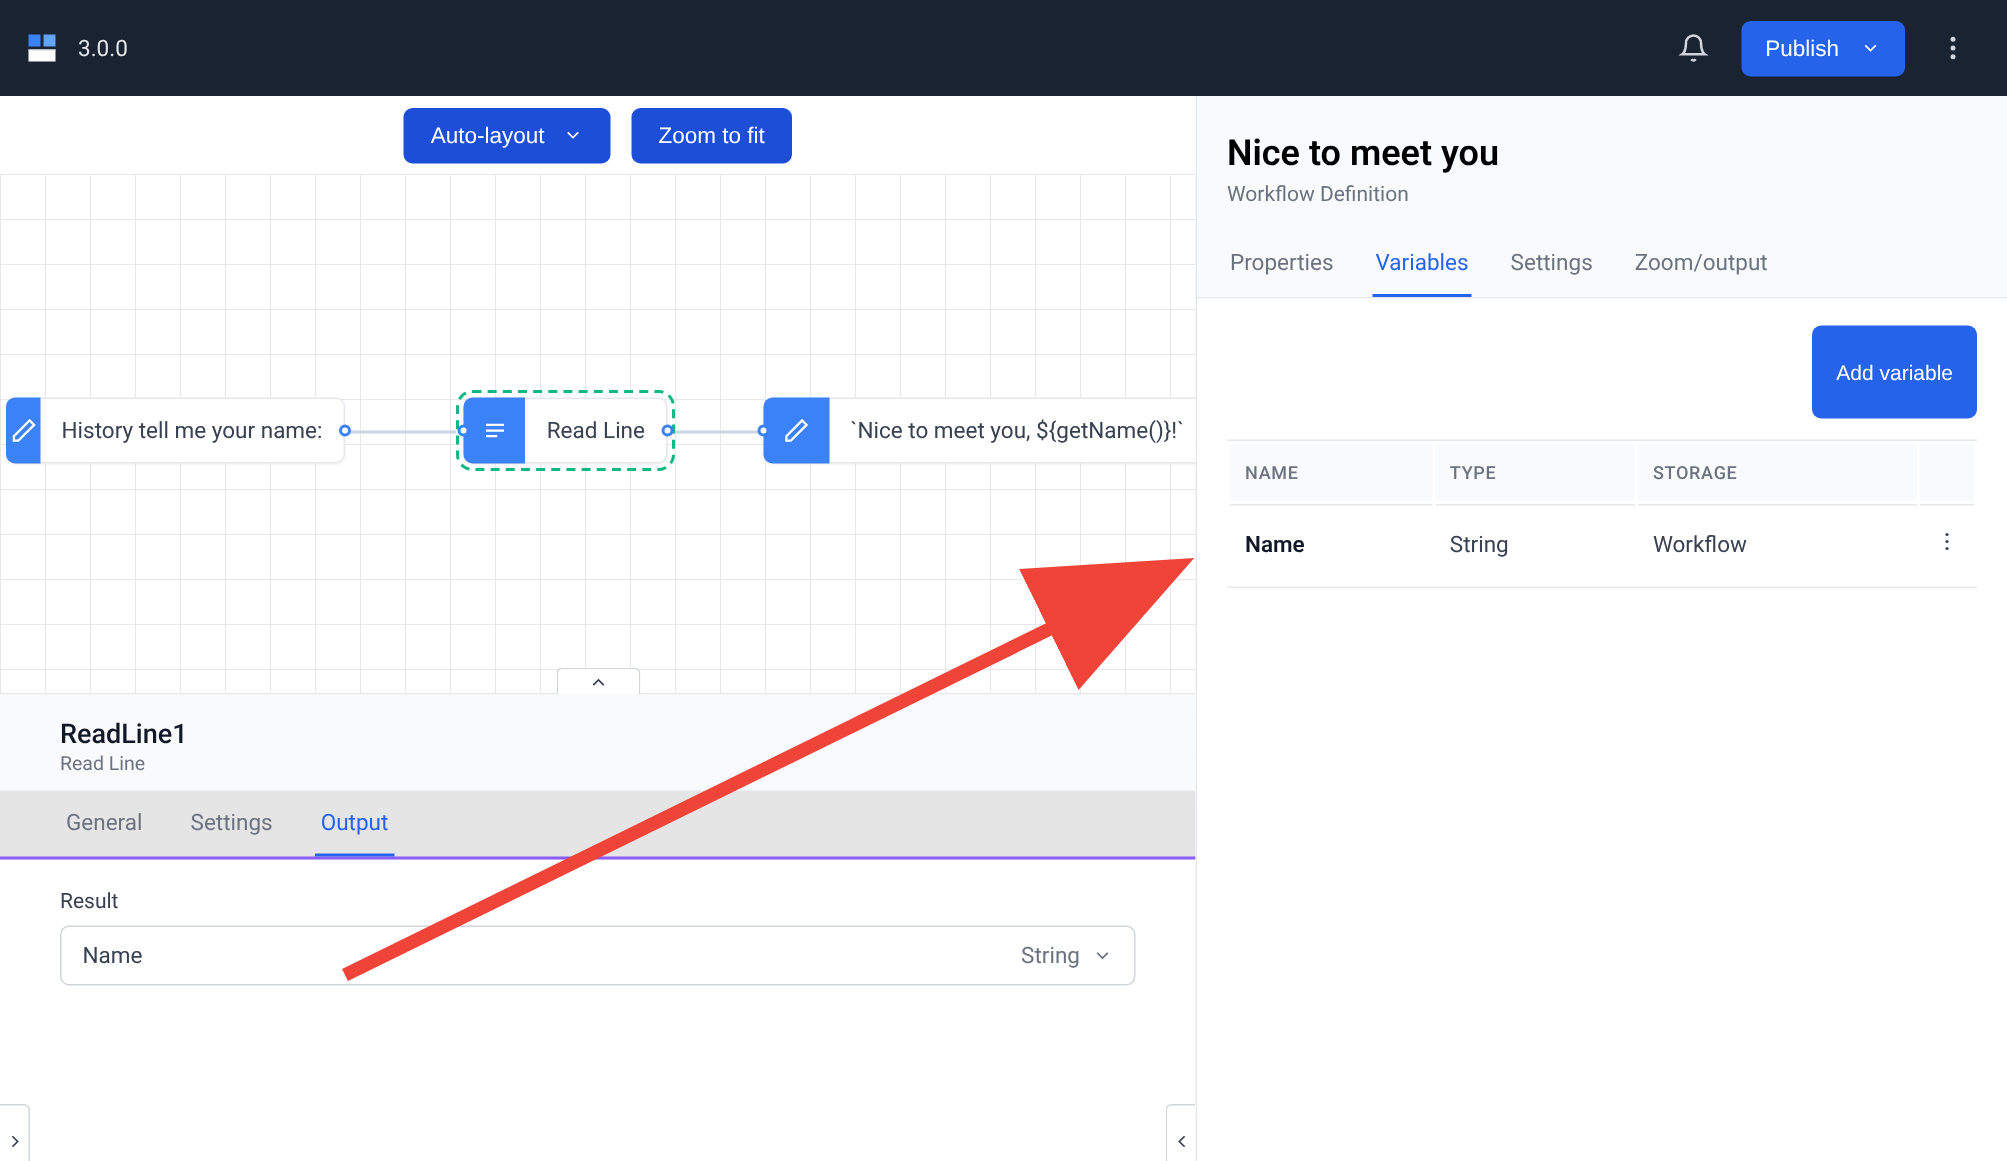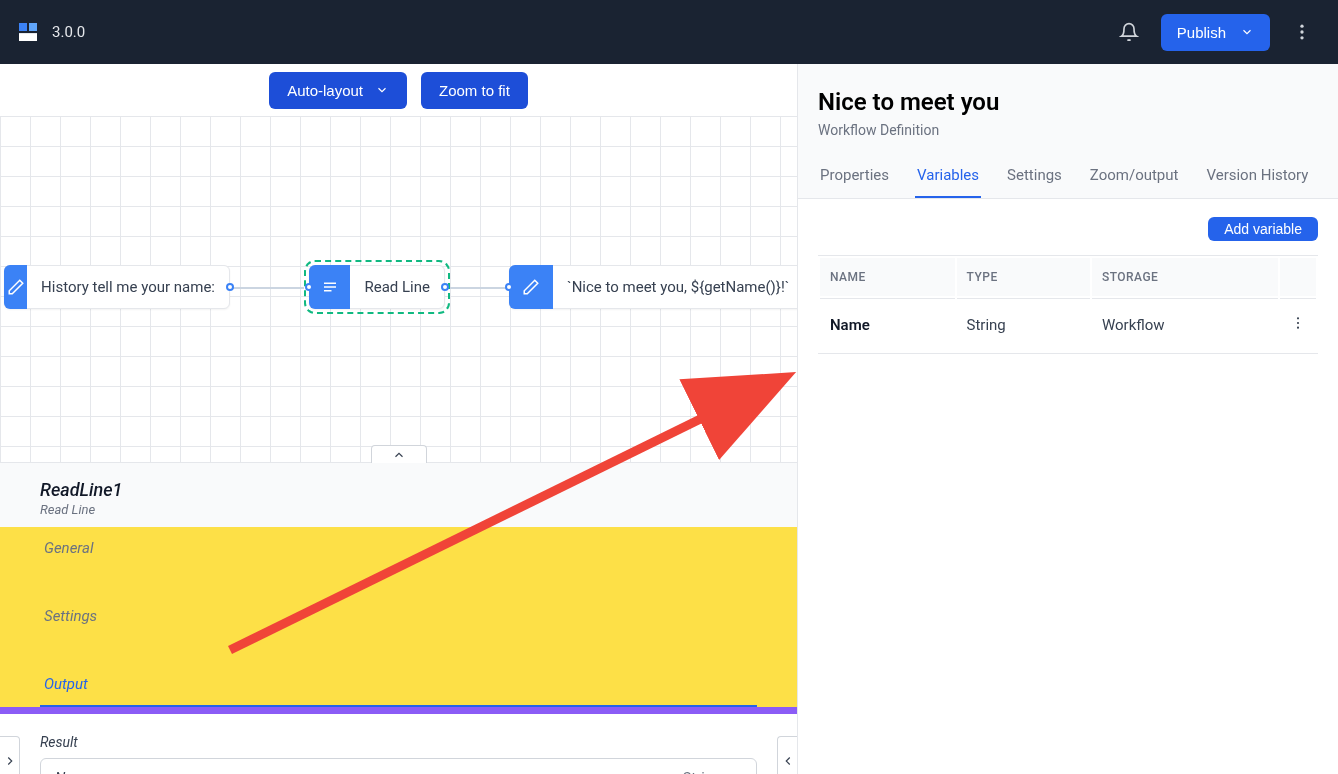--- a/index.html
+++ b/index.html
@@ -21,42 +21,42 @@
 .node-icon{width:44px;height:44px;background:#3b82f6;border-radius:6px 0 0 6px;display:flex;align-items:center;justify-content:center;color:#fff;margin-left:-1px;}
 .node-body{padding:0 14px;font-size:15px;color:#374151;white-space:nowrap;}
 .node-port{width:8px;height:8px;background:#fff;border:2px solid #3b82f6;border-radius:50%;}
 .node-port.left{position:absolute;left:-5px;top:50%;transform:translateY(-50%);}
 .node-port.right{position:absolute;right:-5px;top:50%;transform:translateY(-50%);}
 .node.selected{outline:2px dashed #10b981;outline-offset:3px;}
 .conn-line{position:absolute;height:2px;background:#cbd5e1;top:50%;}
 .sidehandle{position:absolute;width:20px;height:50px;background:#fff;border:1px solid #d1d5db;display:flex;align-items:center;justify-content:center;cursor:pointer;top:620px;}
 .sidehandle.left{left:0;border-radius:0 4px 4px 0;border-left:none;}
 .sidehandle.right{right:0;border-radius:4px 0 0 4px;border-right:none;}
-.bottom-panel{position:absolute;left:0;right:0;bottom:0;height:312px;background:#fff;border-top:1px solid #e5e7eb;font-style:italic;}
+.bottom-panel{position:absolute;left:0;right:0;bottom:0;height:312px;background:#fff;border-top:1px solid #e5e7eb;}
 .collapse-tab{position:absolute;top:-18px;left:50%;transform:translateX(-50%);width:56px;height:18px;background:#fff;border:1px solid #d1d5db;border-bottom:none;border-radius:4px 4px 0 0;display:flex;align-items:center;justify-content:center;cursor:pointer;}
 .panel-header{padding:16px 40px 10px;background:#f9fafb;}
 .panel-title{font-size:18px;color:#111827;font-weight:500;}
 .panel-subtitle{font-size:13px;color:#6b7280;margin-top:2px;}
-.panel-tabs{display:flex;gap:24px;padding:0 40px;border-bottom:7px solid #8b5cf6;background:#fde047;flex-direction:column;}
+.panel-tabs{display:flex;gap:24px;padding:0 40px;border-bottom:2px solid #8b5cf6;background:#e5e5e5;}
 .panel-tab{padding:12px 4px;font-size:15px;color:#6b7280;cursor:pointer;border-bottom:2px solid transparent;}
 .panel-tab.active{color:#2563eb;border-bottom-color:#2563eb;}
 .panel-content{padding:20px 40px;}
 .field-label{font-size:14px;color:#374151;margin-bottom:8px;display:block;}
 .field-select{width:100%;border:1px solid #d1d5db;border-radius:6px;padding:10px 14px;display:flex;justify-content:space-between;align-items:center;font-size:15px;color:#374151;cursor:pointer;}
 .field-select .type{color:#6b7280;display:flex;align-items:center;gap:8px;}
 .right-panel{width:540px;background:#f9fafb;display:flex;flex-direction:column;}
 .rp-header{padding:24px 20px 16px;}
 .rp-title{font-size:24px;font-weight:600;color:#000000;}
 .rp-subtitle{font-size:14px;color:#6b7280;margin-top:6px;}
 .rp-tabs{display:flex;gap:24px;padding:0 20px;border-bottom:1px solid #e5e7eb;}
 .rp-tab{padding:12px 2px;font-size:15px;color:#6b7280;cursor:pointer;border-bottom:2px solid transparent;}
 .rp-tab.active{color:#2563eb;border-bottom-color:#2563eb;}
 .rp-body{flex:1;background:#fff;padding:18px 20px;}
 .add-var-wrap{display:flex;justify-content:flex-end;margin-bottom:14px;}
-.add-var-btn{background:#2563eb;color:#fff;border:none;padding:4px 16px;border-radius:6px;font-size:14px;font-weight:500;cursor:pointer;}
+.add-var-btn{background:#2563eb;color:#fff;border:none;padding:23px 16px;border-radius:6px;font-size:14px;font-weight:500;cursor:pointer;}
 .var-table{width:100%;border:1px solid #e5e7eb;border-left:none;border-right:none;}
 .var-table th{text-align:left;padding:12px 10px;font-size:12px;font-weight:500;color:#6b7280;letter-spacing:0.04em;text-transform:uppercase;background:#f9fafb;}
 .var-table td{padding:16px 10px;font-size:15px;color:#374151;border-top:1px solid #e5e7eb;}
 .var-table td.name{font-weight:600;color:#111827;}
 .row-menu{color:#9ca3af;cursor:pointer;}
 .arrow-annotation{position:absolute;pointer-events:none;z-index:100;}
 .chev{width:14px;height:14px;}
 </style>
 </head>
 <body>
@@ -195,21 +195,20 @@
   <div class="right-panel">
     <div class="rp-header">
       <div class="rp-title">Nice to meet you</div>
       <div class="rp-subtitle">Workflow Definition</div>
     </div>
     <div class="rp-tabs">
       <div class="rp-tab">Properties</div>
       <div class="rp-tab active">Variables</div>
       <div class="rp-tab">Settings</div>
       <div class="rp-tab">Zoom/output</div>
-      <div class="rp-tab">Version History</div>
     </div>
     <div class="rp-body">
       <div class="add-var-wrap">
         <button class="add-var-btn">Add variable</button>
       </div>
       <table class="var-table">
         <thead>
           <tr>
             <th>NAME</th>
             <th>TYPE</th>

